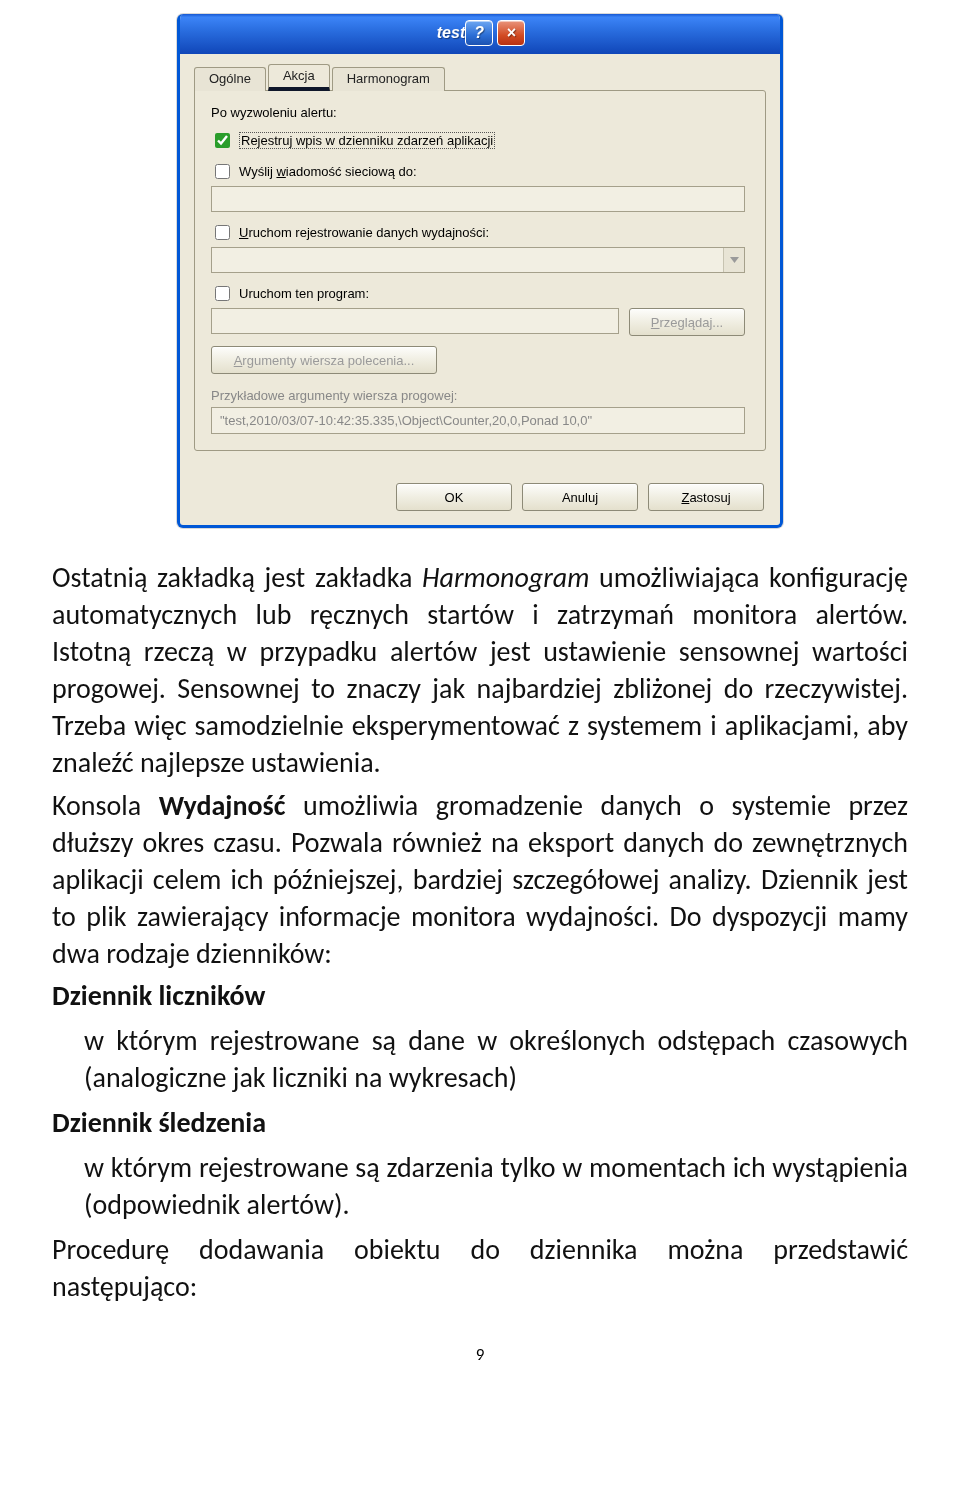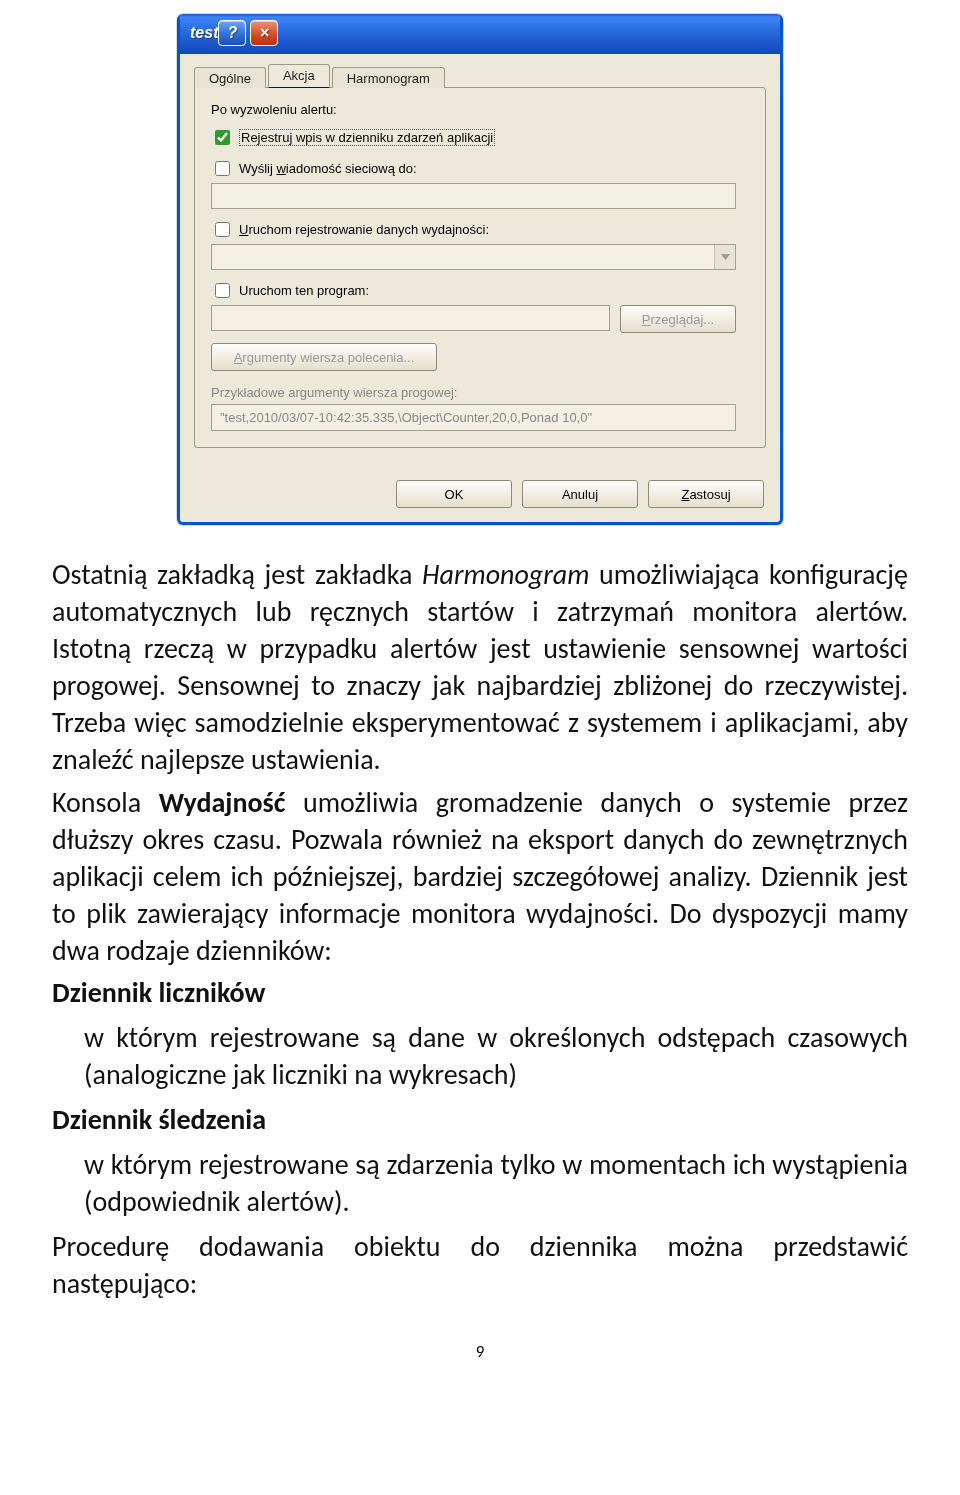--- a/index.html
+++ b/index.html
@@ -25,21 +25,21 @@
     box-shadow: 0 0 0 1px rgba(0,0,0,.15);
   }
   .titlebar {
     background: linear-gradient(to bottom, #1658d2 0%, #3c84f7 8%, #2a6ee0 40%, #1046b8 100%);
     color: #fff;
     font-weight: bold;
     font-size: 16px;
     padding: 6px 8px 8px 10px;
     display: flex;
     align-items: center;
-    justify-content: flex-start;
+    justify-content: center;
     text-shadow: 1px 1px 1px rgba(0,0,0,.4);
     font-style: italic;
   }
   .titlebar .title-text { font-style: italic; }
   .titlebar .title-buttons {
     display: flex;
     gap: 4px;
   }
   .title-btn {
     width: 26px;
@@ -77,26 +77,26 @@
     color: #222;
   }
   .tab.inactive {
     background: #e8e4d5;
     margin-top: 3px;
     padding-bottom: 1px;
   }
   .tab.active {
     position: relative;
     z-index: 2;
-    border-bottom: 1px solid #0f172a;
+    border-bottom: 4px solid #0f172a;
   }
   .tab-panel {
     border: 1px solid #9f9a84;
     background: #EDE9DA;
-    padding: 14px 29px 16px 16px;
+    padding: 14px 20px 16px 16px;
     border-radius: 0 3px 3px 3px;
   }
   .section-label {
     margin-bottom: 10px;
     font-size: 13px;
   }
   .checkrow {
     display: flex;
     align-items: center;
     gap: 6px;

